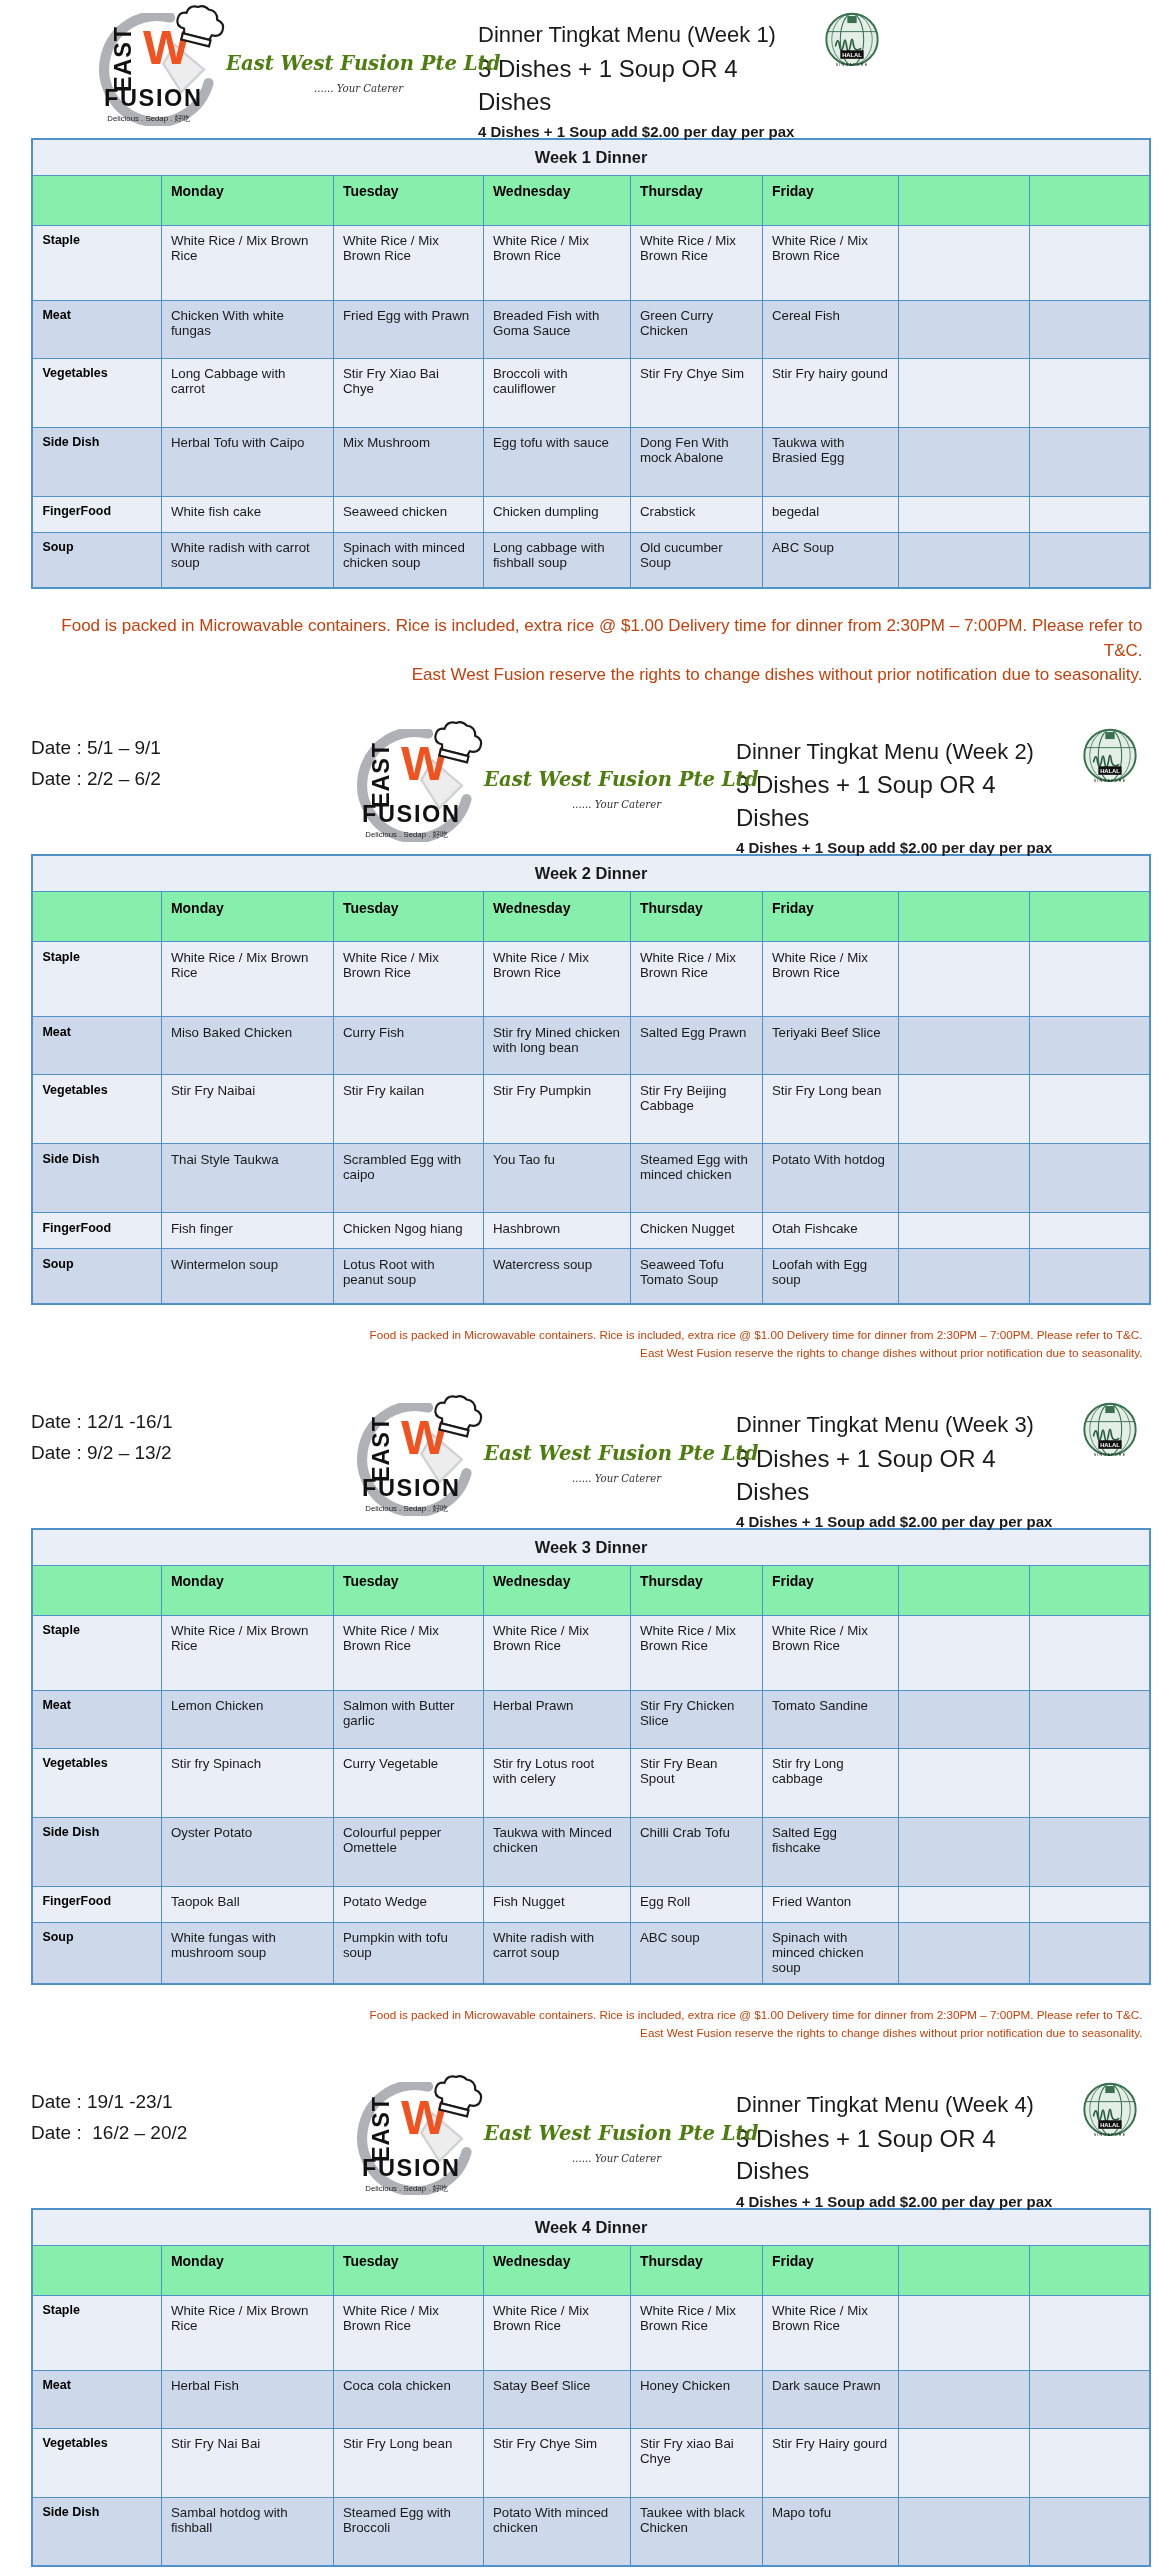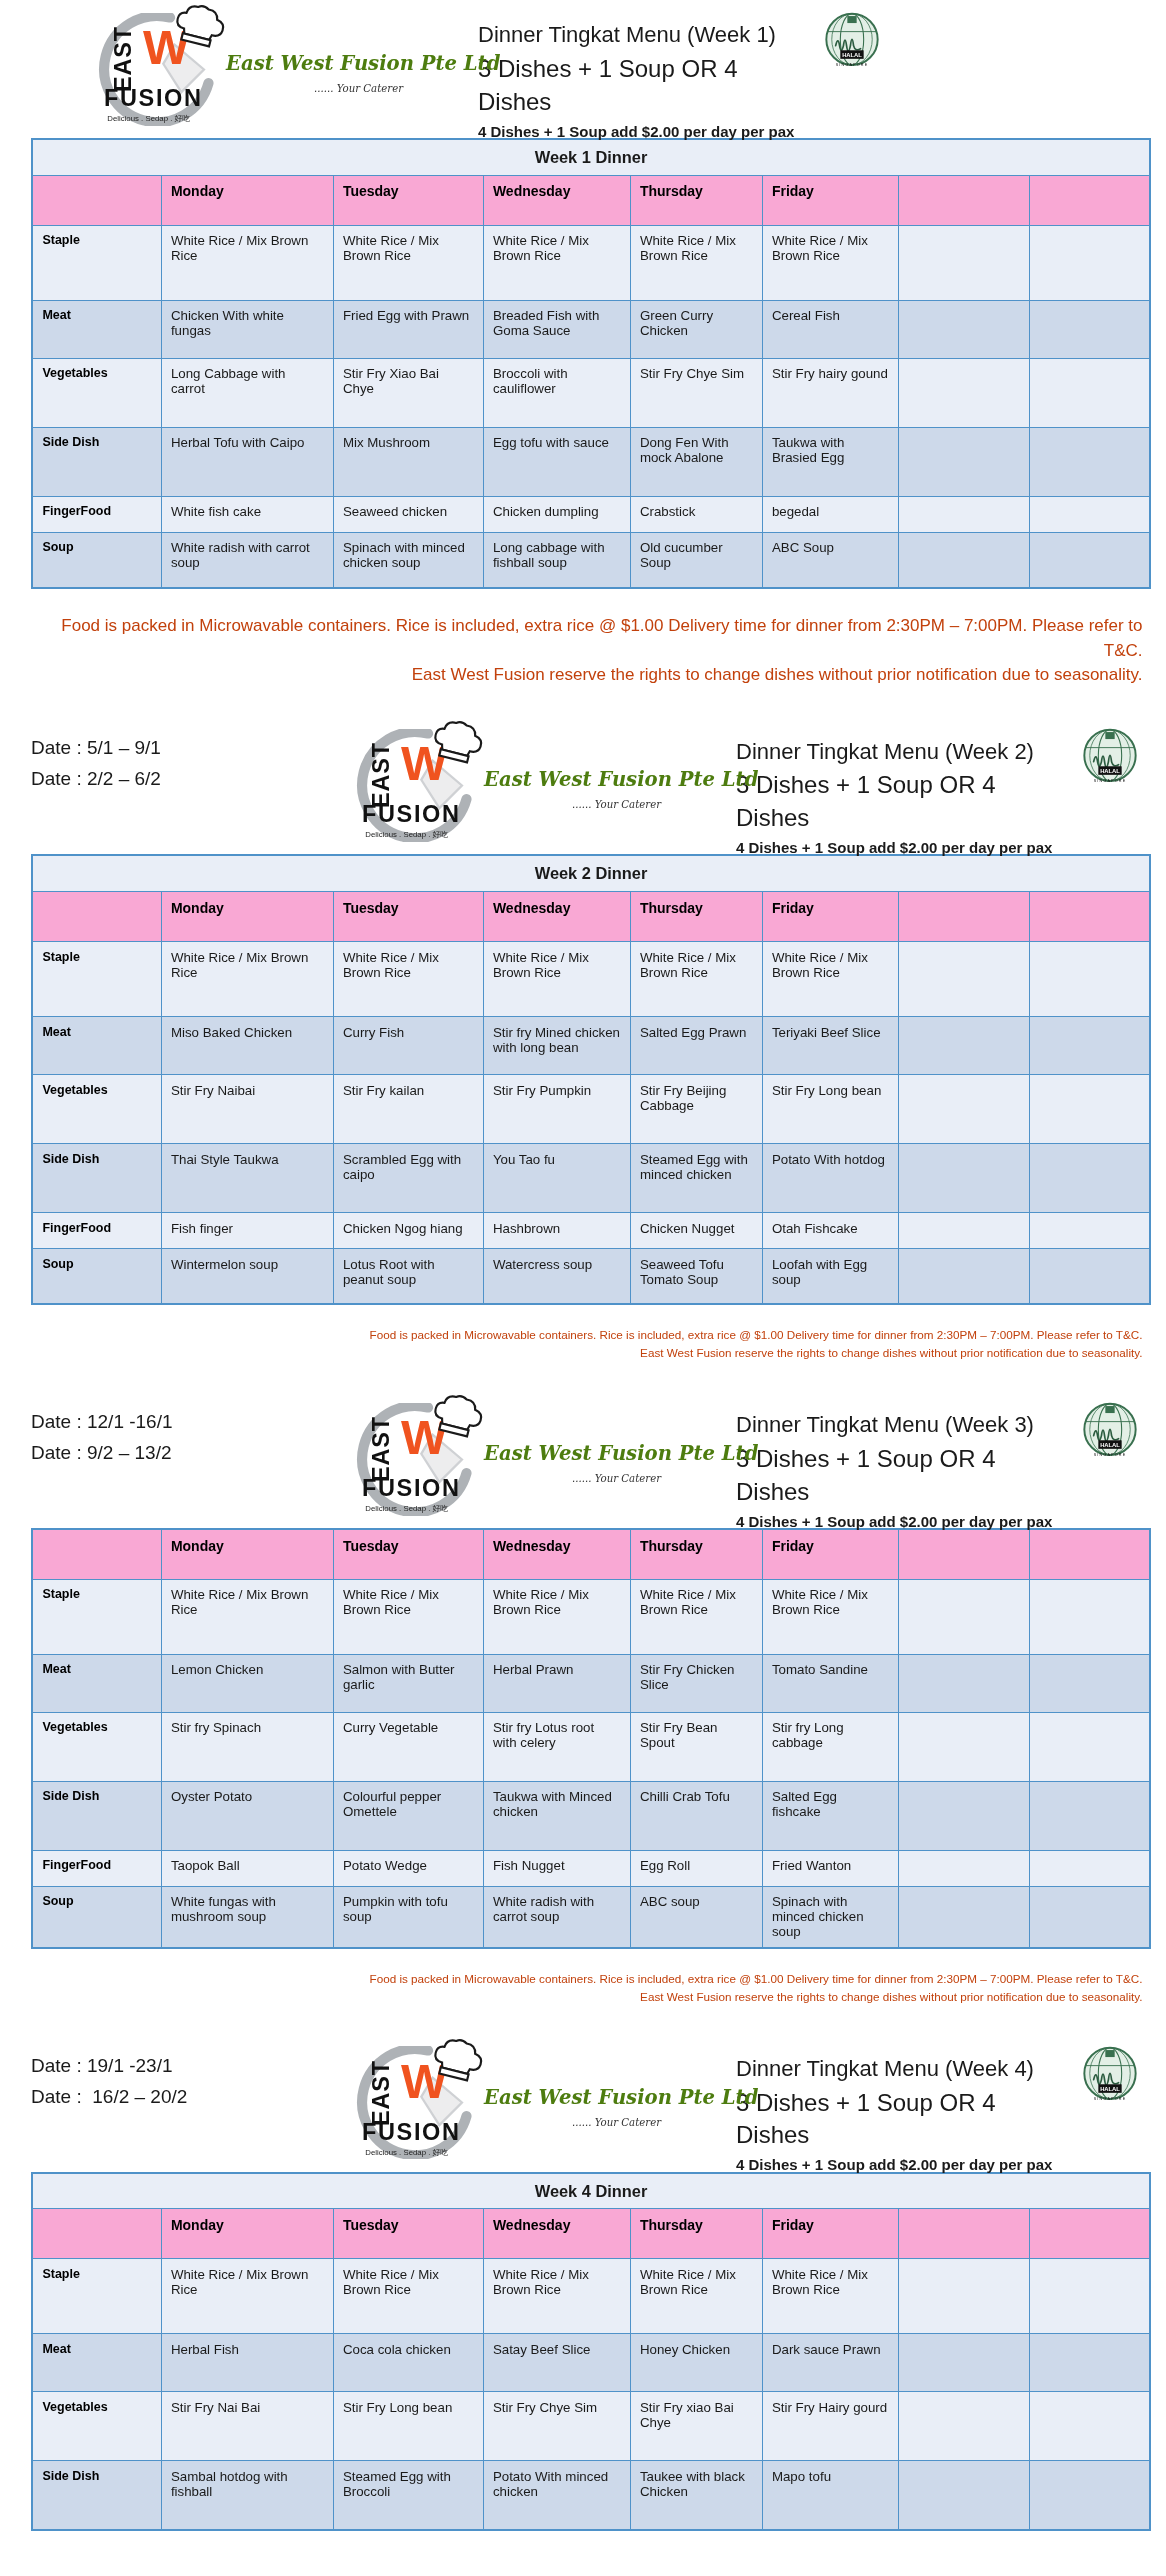--- a/index.html
+++ b/index.html
@@ -45,21 +45,21 @@
               padding:7.8px 9.4px;font-size:13.3px;font-weight:400;text-align:left;
               overflow:hidden;word-wrap:break-word;}
   .table-title-cell{text-align:center !important;vertical-align:middle !important;
               font-size:16.4px !important;font-weight:700 !important;background:#e9eef7;}
   .row-label{font-weight:700 !important;font-size:12.5px !important;color:#000;}
   .day-head{font-weight:700 !important;font-size:14px !important;color:#000;}
   .row-light td,.row-light th{background:#e9eef7;}
   .row-dark td,.row-dark th{background:#cdd9ea;}
   .tr-title{height:34px;}
   .tr-days{height:50px;}
-  .tr-days th{background:#f9a8d4;}
+  .tr-days th{background:#86efac;}
   .tr-staple{height:75px;}
   .tr-meat{height:58px;}
   .tr-veg{height:69px;}
   .tr-side{height:69px;}
   .tr-finger{height:36px;}
   .tr-soup{height:56px;}
 
   
   .footer{padding:20.4px 23.5px 0 31px;font-size:11.7px;line-height:1.55;color:#c2410c;text-align:right;}
   .week-section.first .footer{font-size:17px;line-height:1.45;padding-top:25px;}
@@ -403,20 +403,23 @@
       <col style="width:129px">
           <col style="width:172px">
           <col style="width:150px">
           <col style="width:147px">
       <col style="width:132px">
           <col style="width:136px">
           <col style="width:131px">
           <col style="width:121px">
     </colgroup>
     <tbody>
+      <tr class="tr-title">
+        <td class="table-title-cell" colspan="8">Week 3 Dinner</td>
+      </tr>
       <tr class="tr-days">
         <th class="day-head"></th>
         <th class="day-head">Monday</th>
         <th class="day-head">Tuesday</th>
         <th class="day-head">Wednesday</th>
         <th class="day-head">Thursday</th>
         <th class="day-head">Friday</th>
         <th class="day-head"></th>
         <th class="day-head"></th>
       </tr>

